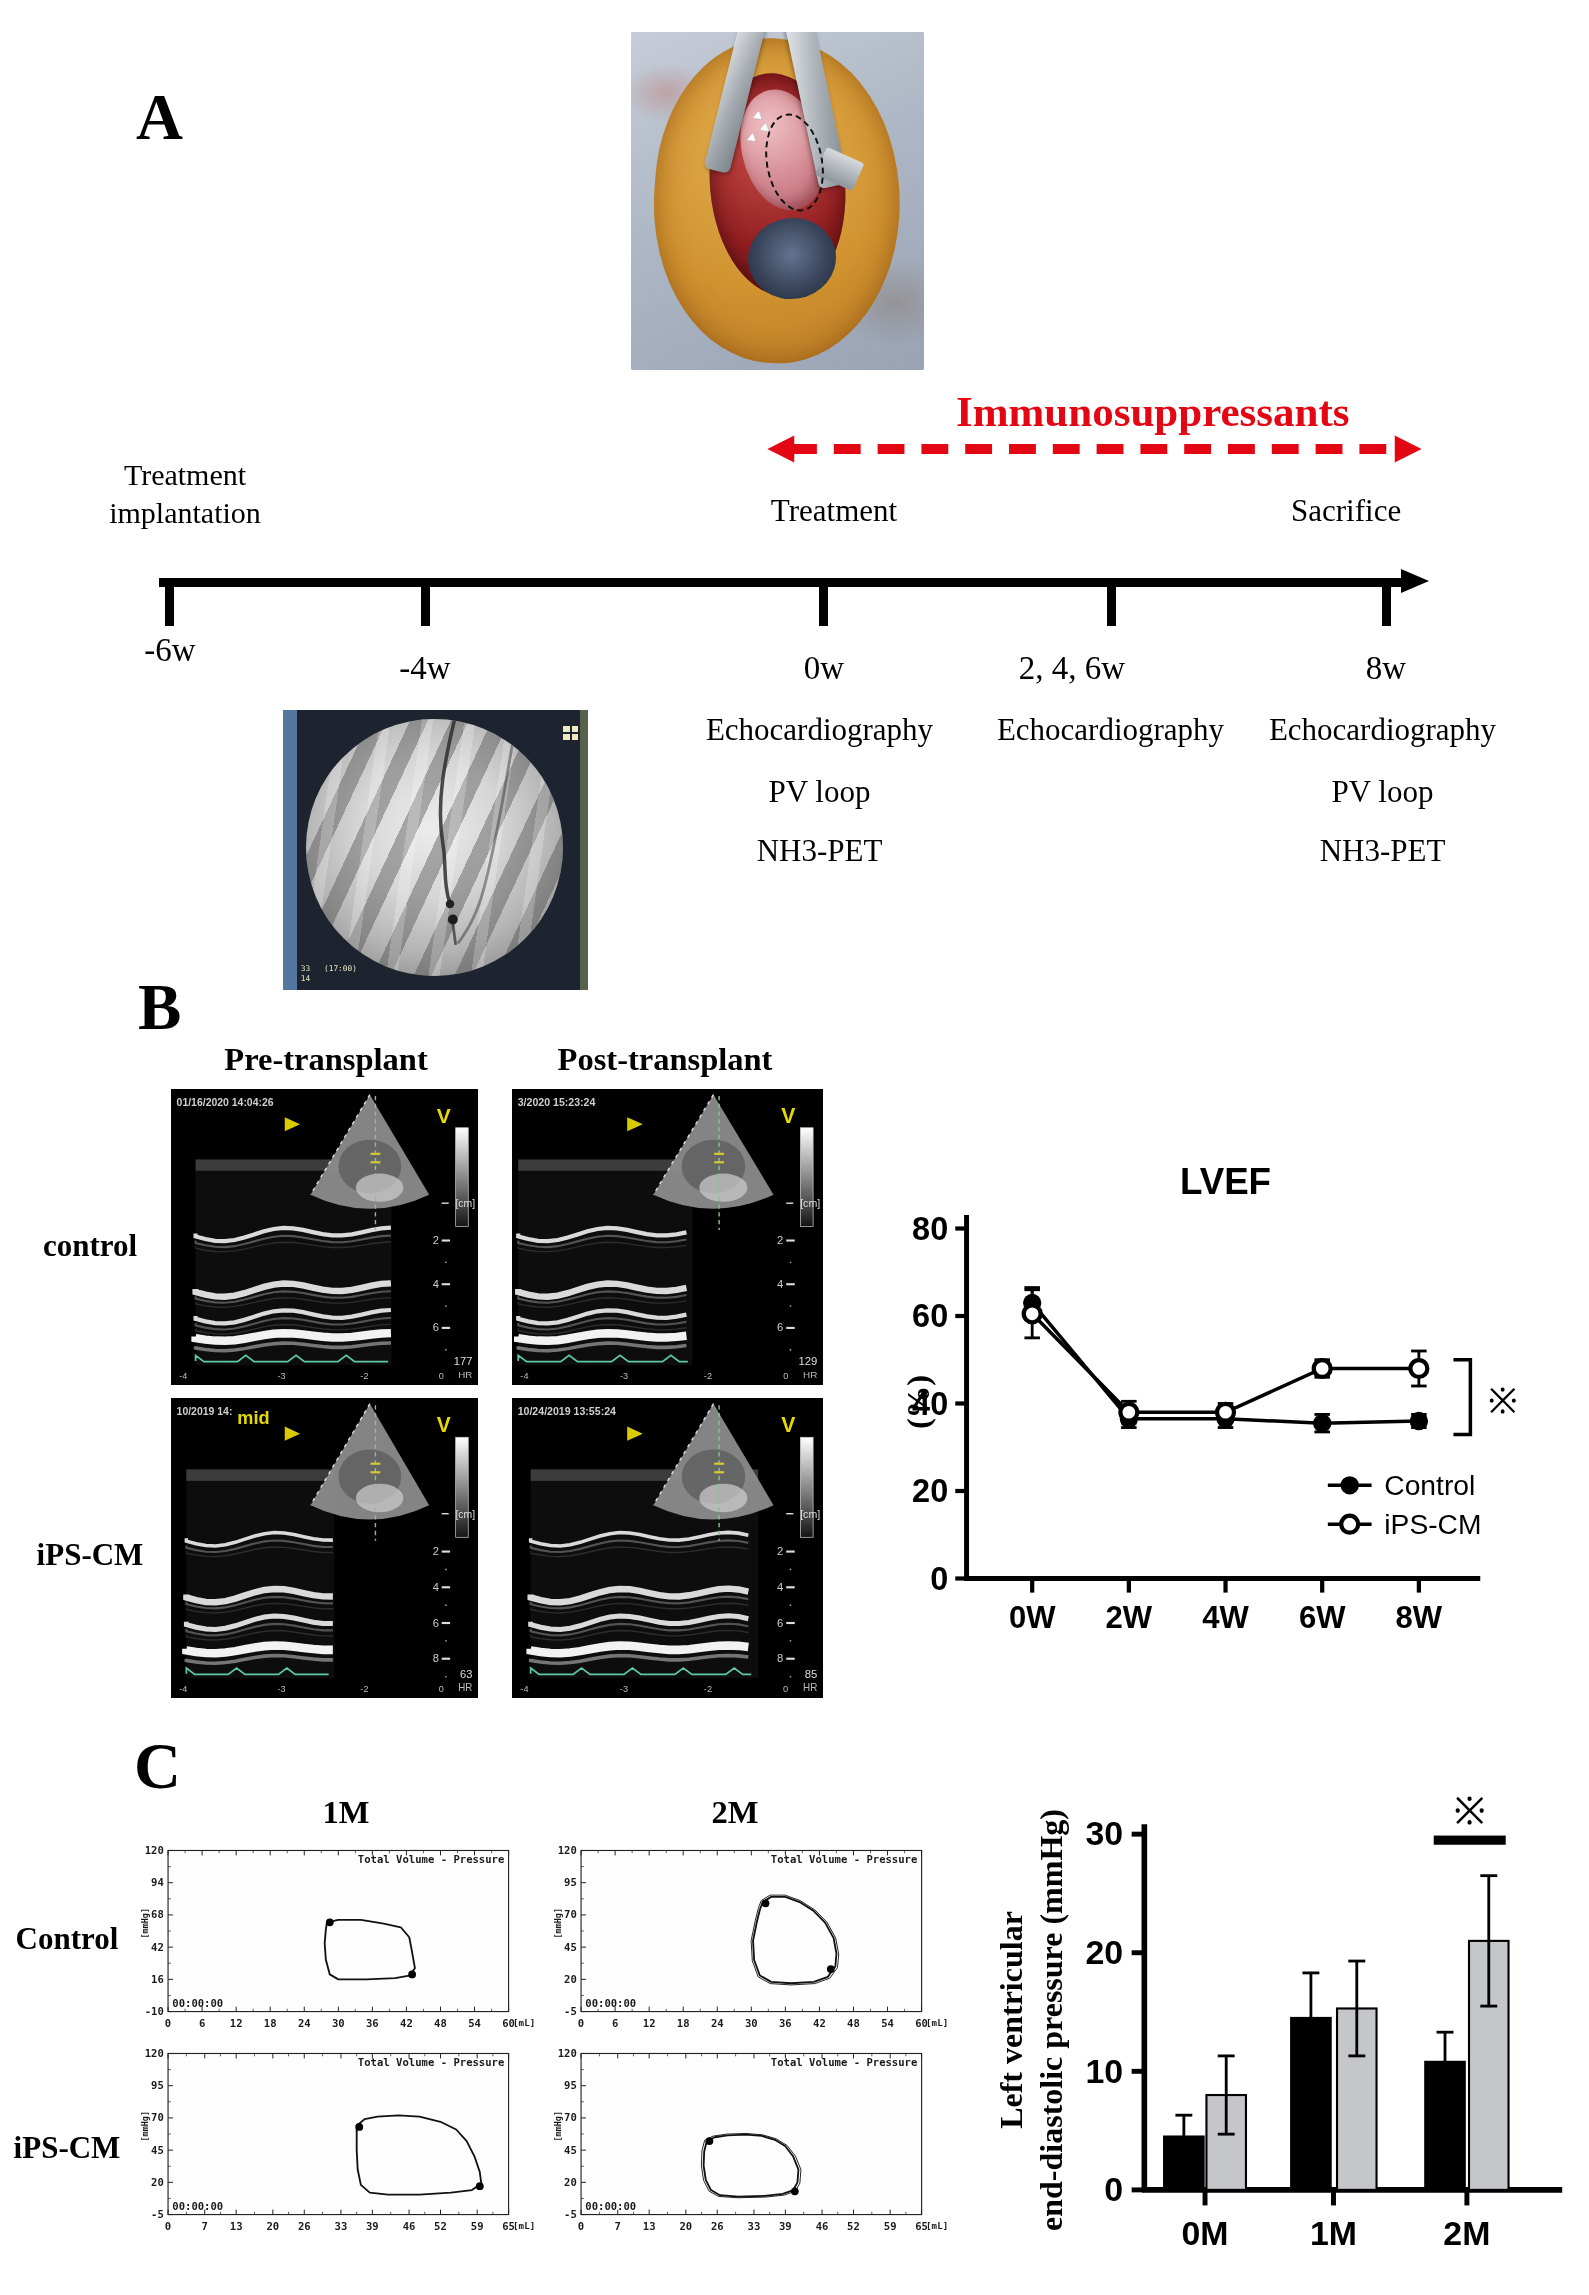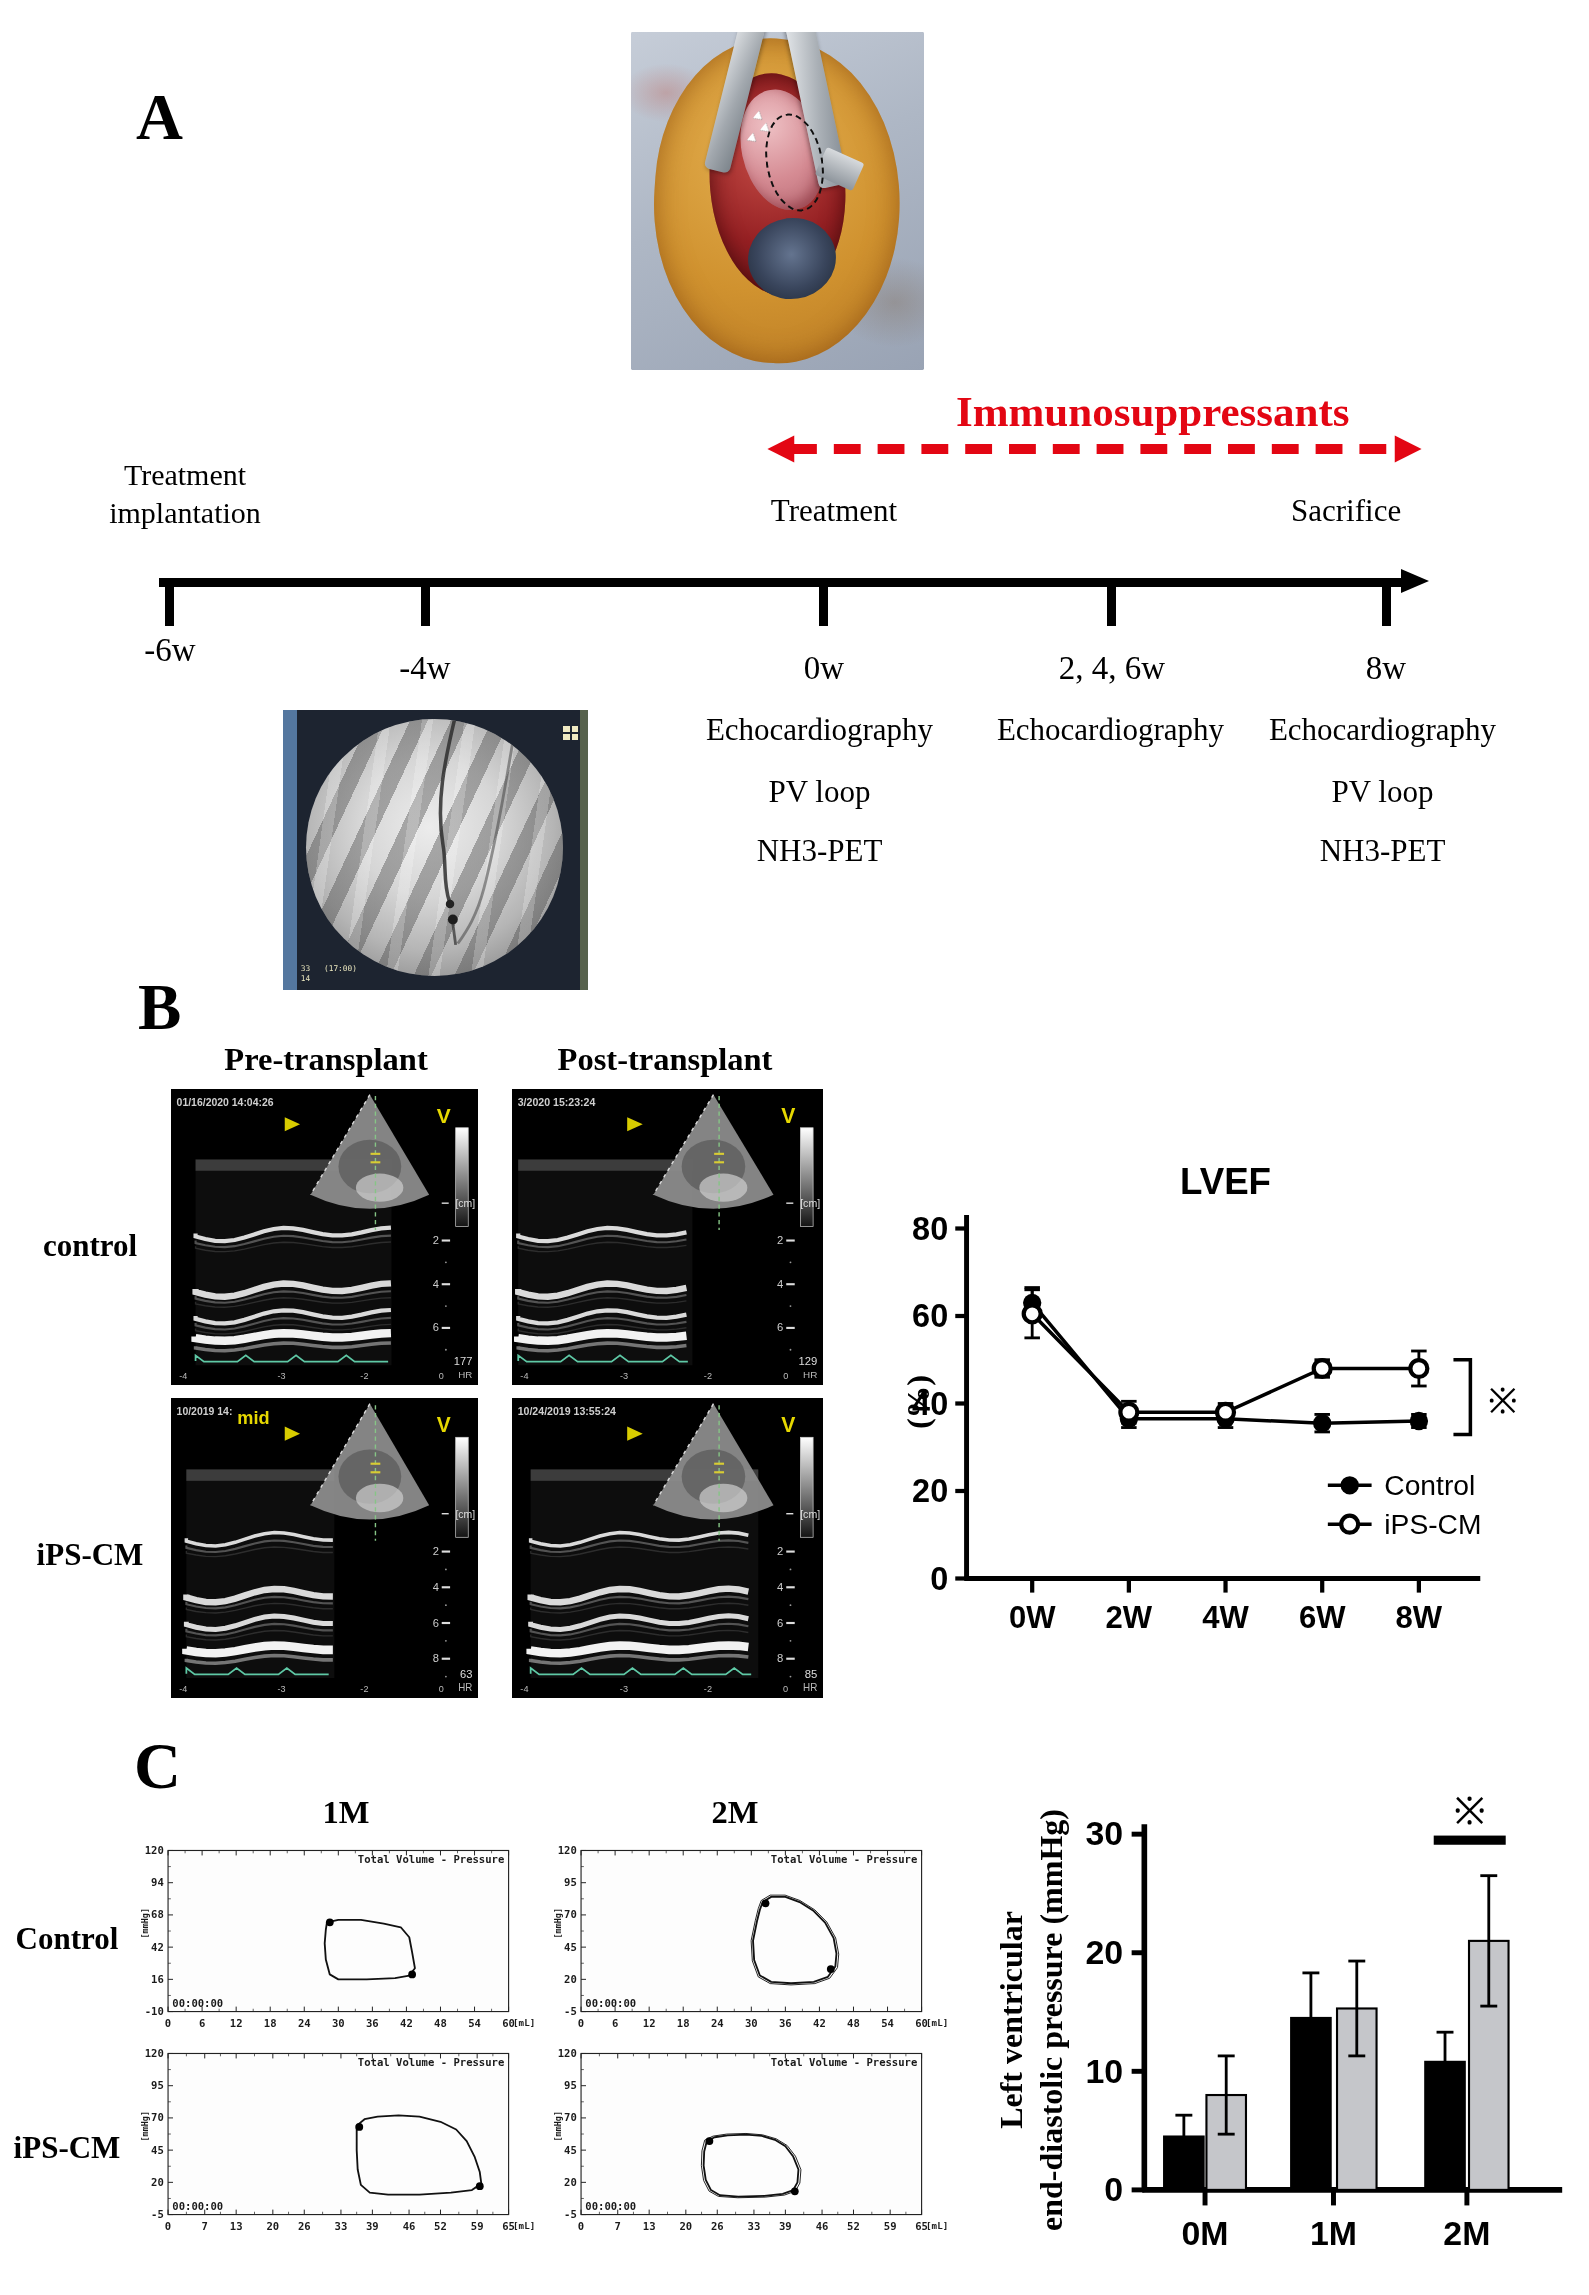--- a/index.html
+++ b/index.html
@@ -83,21 +83,21 @@
   <div class="abs tl-bar" style="left:159px;top:578px;width:1247px;height:9.2px;"></div>
   <div class="abs" style="left:1401px;top:569px;width:0;height:0;border-left:28px solid #000;border-top:12.7px solid transparent;border-bottom:12.7px solid transparent;"></div>
   <div class="abs" id="timeline-ticks" style="left:0;top:0;">
       <div class="tl-tick" style="left: 165px; top: 582px;"></div>
       <div class="tl-label" style="left: 170px; top: 632px;">-6w</div>
       <div class="tl-tick" style="left: 421px; top: 582px;"></div>
       <div class="tl-label" style="left: 425px; top: 650px; text-align: right;">-4w</div>
       <div class="tl-tick" style="left: 819px; top: 582px;"></div>
       <div class="tl-label" style="left: 824px; top: 650px;">0w</div>
       <div class="tl-tick" style="left: 1107px; top: 582px;"></div>
-      <div class="tl-label" style="left: 1112px; top: 650px; text-align: right;">2, 4, 6w</div>
+      <div class="tl-label" style="left: 1072px; top: 650px; text-align: right;">2, 4, 6w</div>
       <div class="tl-tick" style="left: 1382px; top: 582px;"></div>
       <div class="tl-label" style="left: 1386px; top: 650px;">8w</div>
     </div>
   <div class="abs" id="assessments" style="left:0;top:0;">
       <div class="assess" style="left: 819px; top: 712px;">Echocardiography</div>
       <div class="assess" style="left: 819px; top: 774px;">PV loop</div>
       <div class="assess" style="left: 819px; top: 833px;">NH3-PET</div>
       <div class="assess" style="left: 1110px; top: 712px;">Echocardiography</div>
       <div class="assess" style="left: 1382px; top: 712px;">Echocardiography</div>
       <div class="assess" style="left: 1382px; top: 774px;">PV loop</div>

